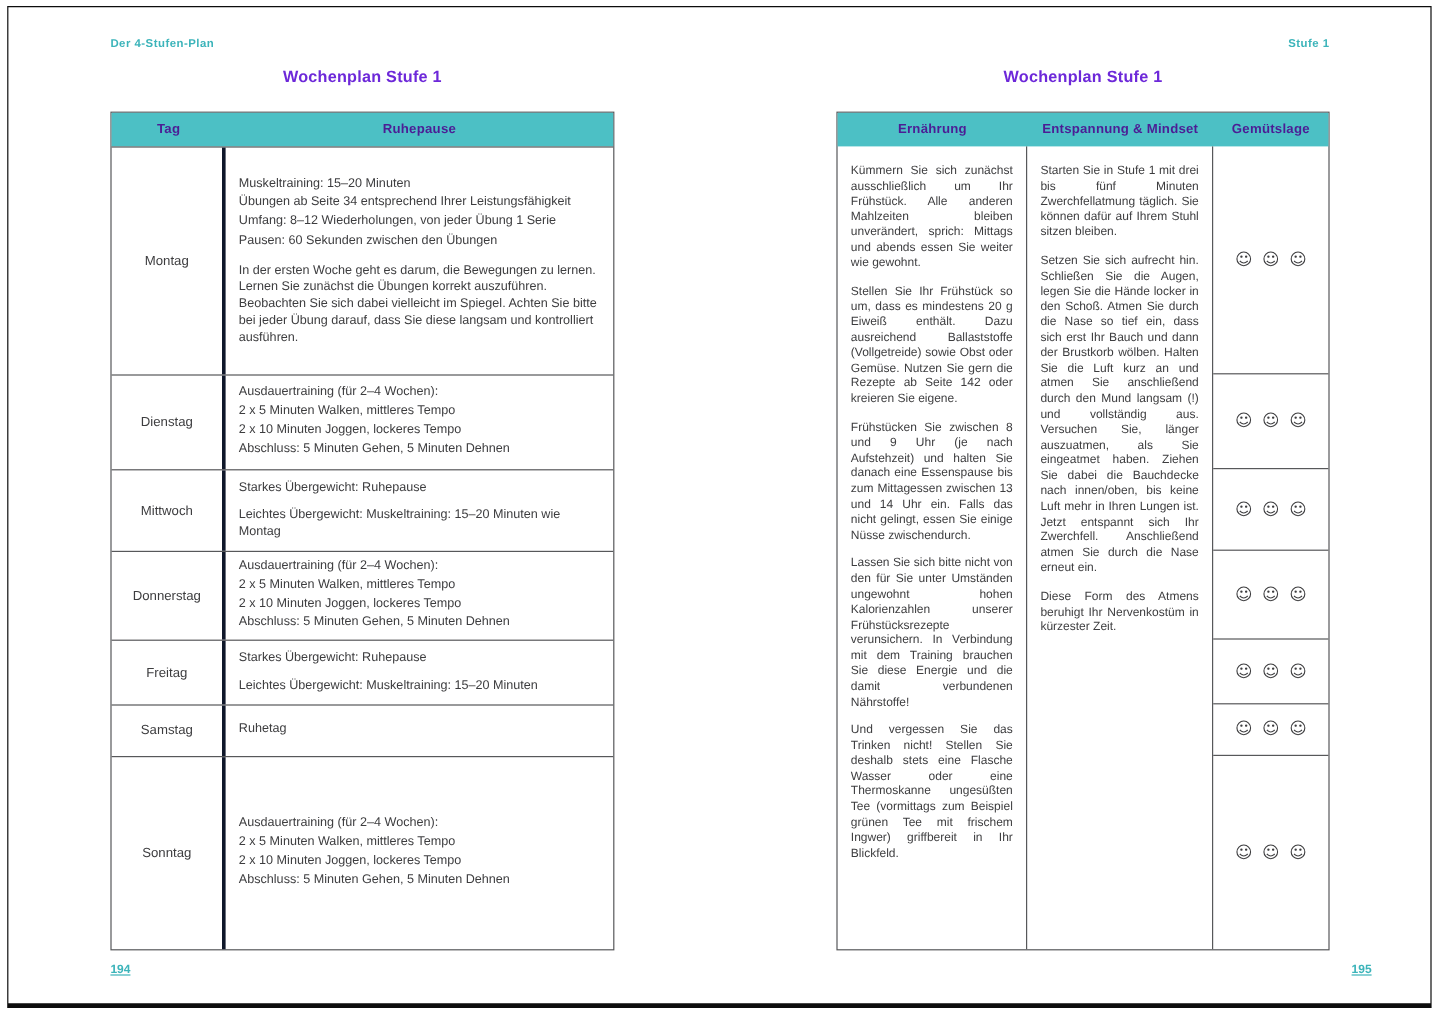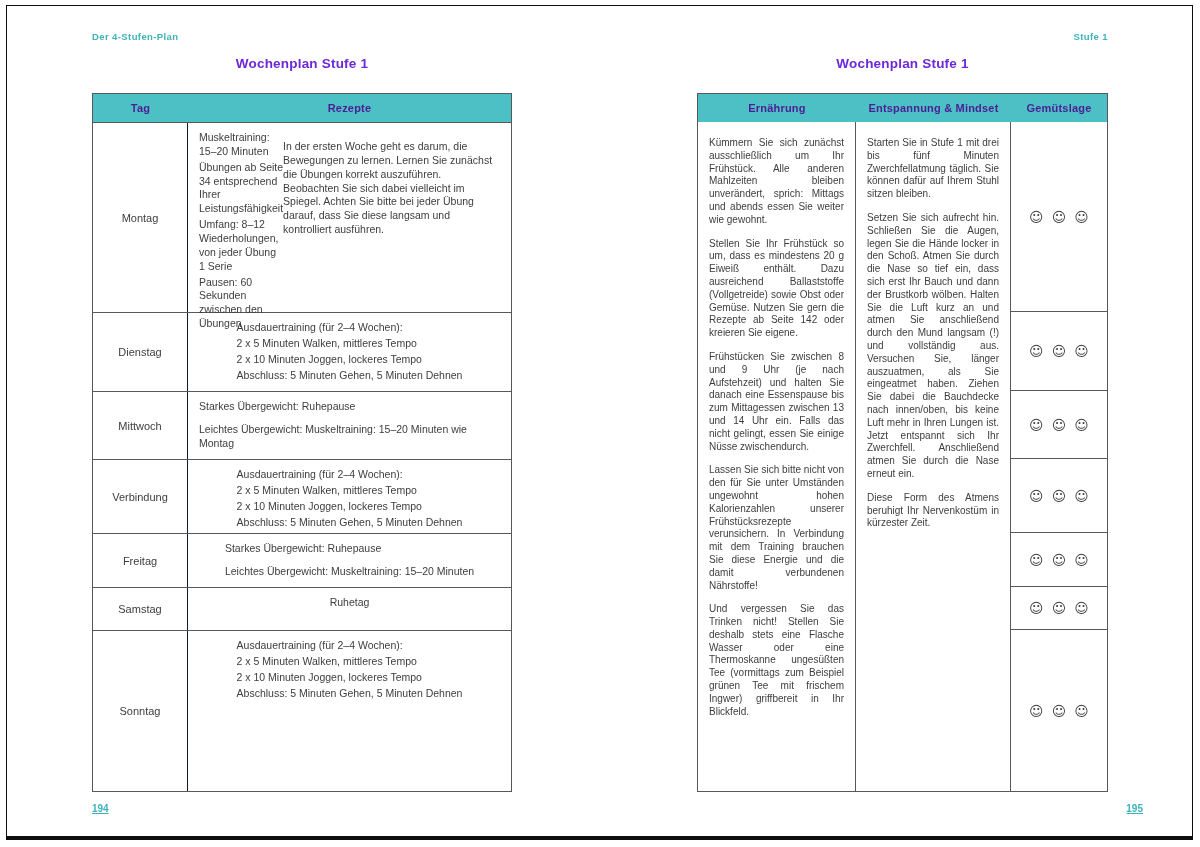--- a/index.html
+++ b/index.html
@@ -28,22 +28,22 @@
   .tbl-left  { left: 92px;  width: 420px; }
   .tbl-right { left: 697px; width: 411px; }
   .thead { display: flex; height: 28px; background: #4cc0c5; color: #4c1d95; }
   .th { display: flex; align-items: center; justify-content: center; font-size: 11px; font-weight: bold; letter-spacing: 0.2px; }
 
   
   .c-day { width: 95px; flex: none; }
   .c-train { flex: 1; }
   .trow { display: flex; border-top: 1px solid #57585a; }
   .trow:first-of-type { border-top: none; }
-  .td-day { width: 95px; flex: none; border-right: 1px solid #0f172a; display: flex; align-items: center; justify-content: center; font-size: 11px; }
-  .td-train { flex: 1; padding: 8px 11px; display: flex; flex-direction: row; justify-content: center; font-size: 10.5px; line-height: 1.32; }
+  .td-day { width: 95px; flex: none; border-right: 3px solid #0f172a; display: flex; align-items: center; justify-content: center; font-size: 11px; }
+  .td-train { flex: 1; padding: 8px 11px; display: flex; flex-direction: column; justify-content: center; font-size: 10.5px; line-height: 1.32; }
   .td-train .lines > div { margin-bottom: 2px; }
   .td-train.spaced .lines > div { margin-bottom: 9px; }
   .td-train.spaced .lines > div:last-child { margin-bottom: 0; }
   .note { margin-top: 9px; }
 
   
   .h0 { height: 190px; } .h1 { height: 79px; } .h2 { height: 68px; }
   .h3 { height: 74px; }  .h4 { height: 54px; } .h5 { height: 43px; }
   .h6 { height: 161px; }
 
@@ -63,21 +63,21 @@
 </style>
 </head>
 <body>
 
 <div class="running left">Der 4-Stufen-Plan</div>
 <div class="page-title left">Wochenplan Stufe 1</div>
 
 <div class="tbl tbl-left">
   <div class="thead">
     <div class="th c-day">Tag</div>
-    <div class="th c-train">Rezepte</div>
+    <div class="th c-train">Ruhepause</div>
   </div>
 
   <div class="trow h0">
     <div class="td-day">Montag</div>
     <div class="td-train">
       <div class="lines">
           <div>Muskeltraining: 15–20 Minuten</div>
           <div>Übungen ab Seite 34 entsprechend Ihrer Leistungsfähigkeit</div>
           <div>Umfang: 8–12 Wiederholungen, von jeder Übung 1 Serie</div>
           <div>Pausen: 60 Sekunden zwischen den Übungen</div>
@@ -102,21 +102,21 @@
     <div class="td-day">Mittwoch</div>
     <div class="td-train spaced">
       <div class="lines">
           <div>Starkes Übergewicht: Ruhepause</div>
           <div>Leichtes Übergewicht: Muskeltraining: 15–20 Minuten wie Montag</div>
         </div>
     </div>
   </div>
 
   <div class="trow h3">
-    <div class="td-day">Verbindung</div>
+    <div class="td-day">Donnerstag</div>
     <div class="td-train">
       <div class="lines">
           <div>Ausdauertraining (für 2–4 Wochen):</div>
           <div>2 x 5 Minuten Walken, mittleres Tempo</div>
           <div>2 x 10 Minuten Joggen, lockeres Tempo</div>
           <div>Abschluss: 5 Minuten Gehen, 5 Minuten Dehnen</div>
         </div>
     </div>
   </div>
 

